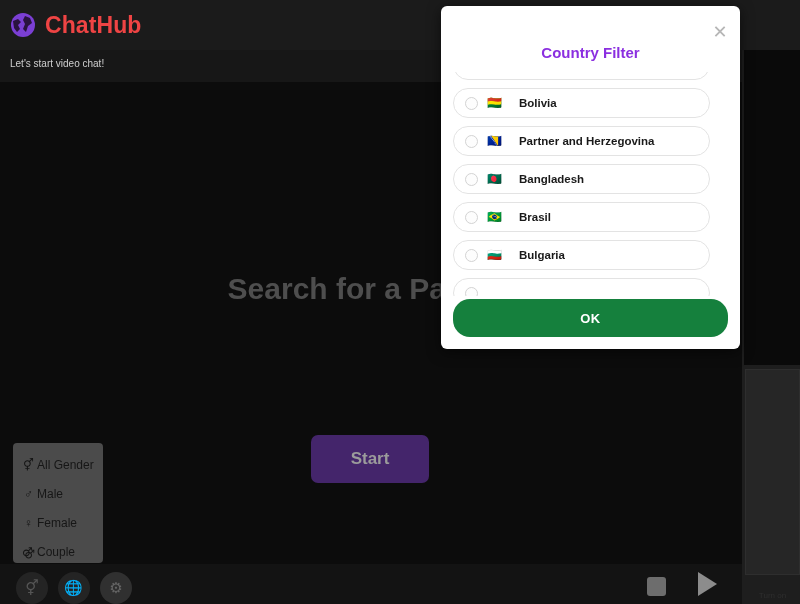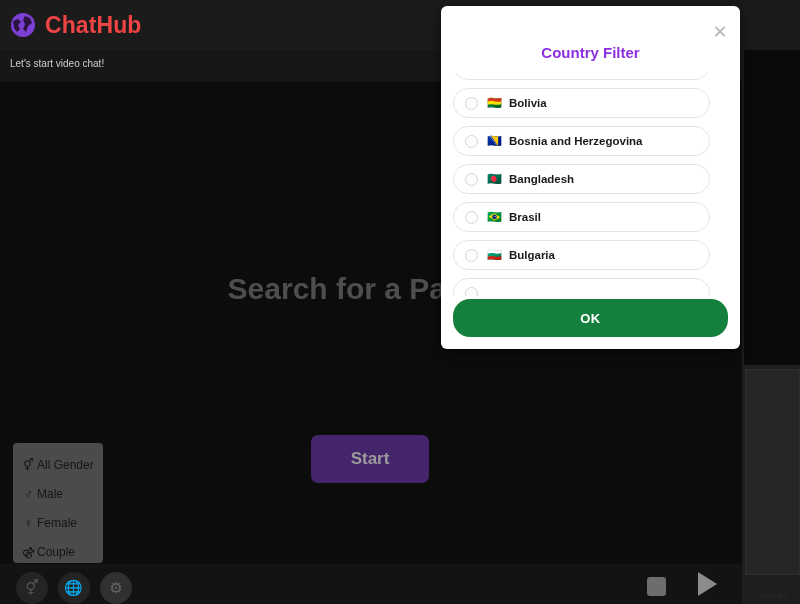--- a/index.html
+++ b/index.html
@@ -270,21 +270,21 @@
     border: 1px solid #d3d3d3;
     border-radius: 50%;
     background: #fdfdfd;
   }
   .country-flag {
     margin-left: 9px;
     font-size: 12px;
     line-height: 1;
   }
   .country-name {
-    margin-left: 7px;
+    margin-left: 17px;
     color: #1a1a1a;
     font-size: 11.5px;
     font-weight: bold;
     white-space: nowrap;
   }
 
   
   .ok-button {
     position: absolute;
     left: 12px; top: 293px;
@@ -379,21 +379,21 @@
             <span class="country-name"></span>
           </div>
           <div class="country-item">
             <span class="country-radio"></span>
             <span class="country-flag">🇧🇴</span>
             <span class="country-name">Bolivia</span>
           </div>
           <div class="country-item">
             <span class="country-radio"></span>
             <span class="country-flag">🇧🇦</span>
-            <span class="country-name">Bosnia and Herzegovina</span>
+            <span class="country-name">Partner and Herzegovina</span>
           </div>
           <div class="country-item">
             <span class="country-radio"></span>
             <span class="country-flag">🇧🇩</span>
             <span class="country-name">Bangladesh</span>
           </div>
           <div class="country-item">
             <span class="country-radio"></span>
             <span class="country-flag">🇧🇷</span>
             <span class="country-name">Brasil</span>

